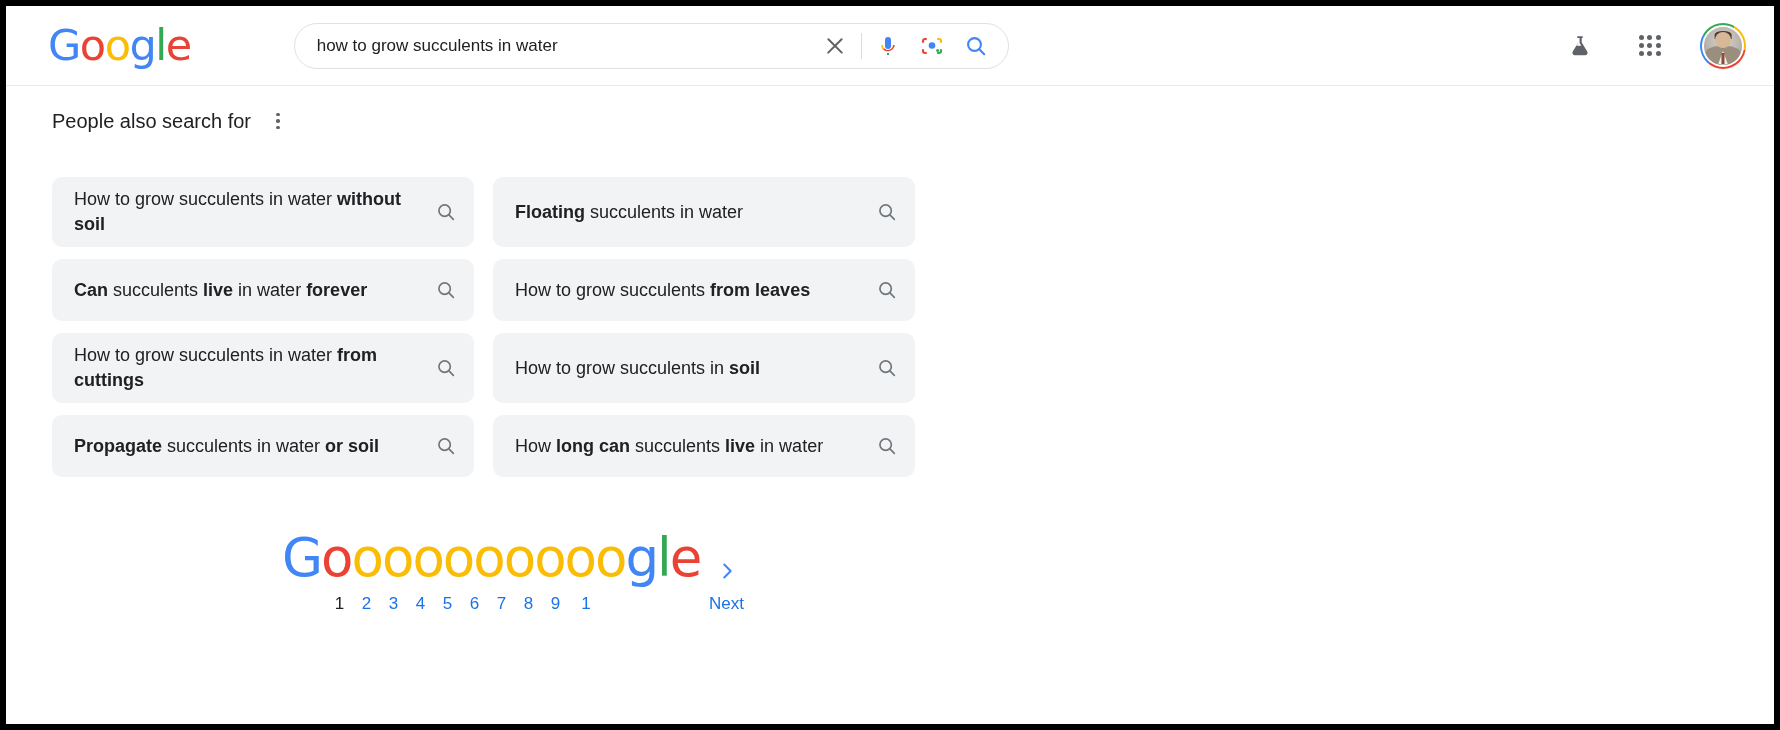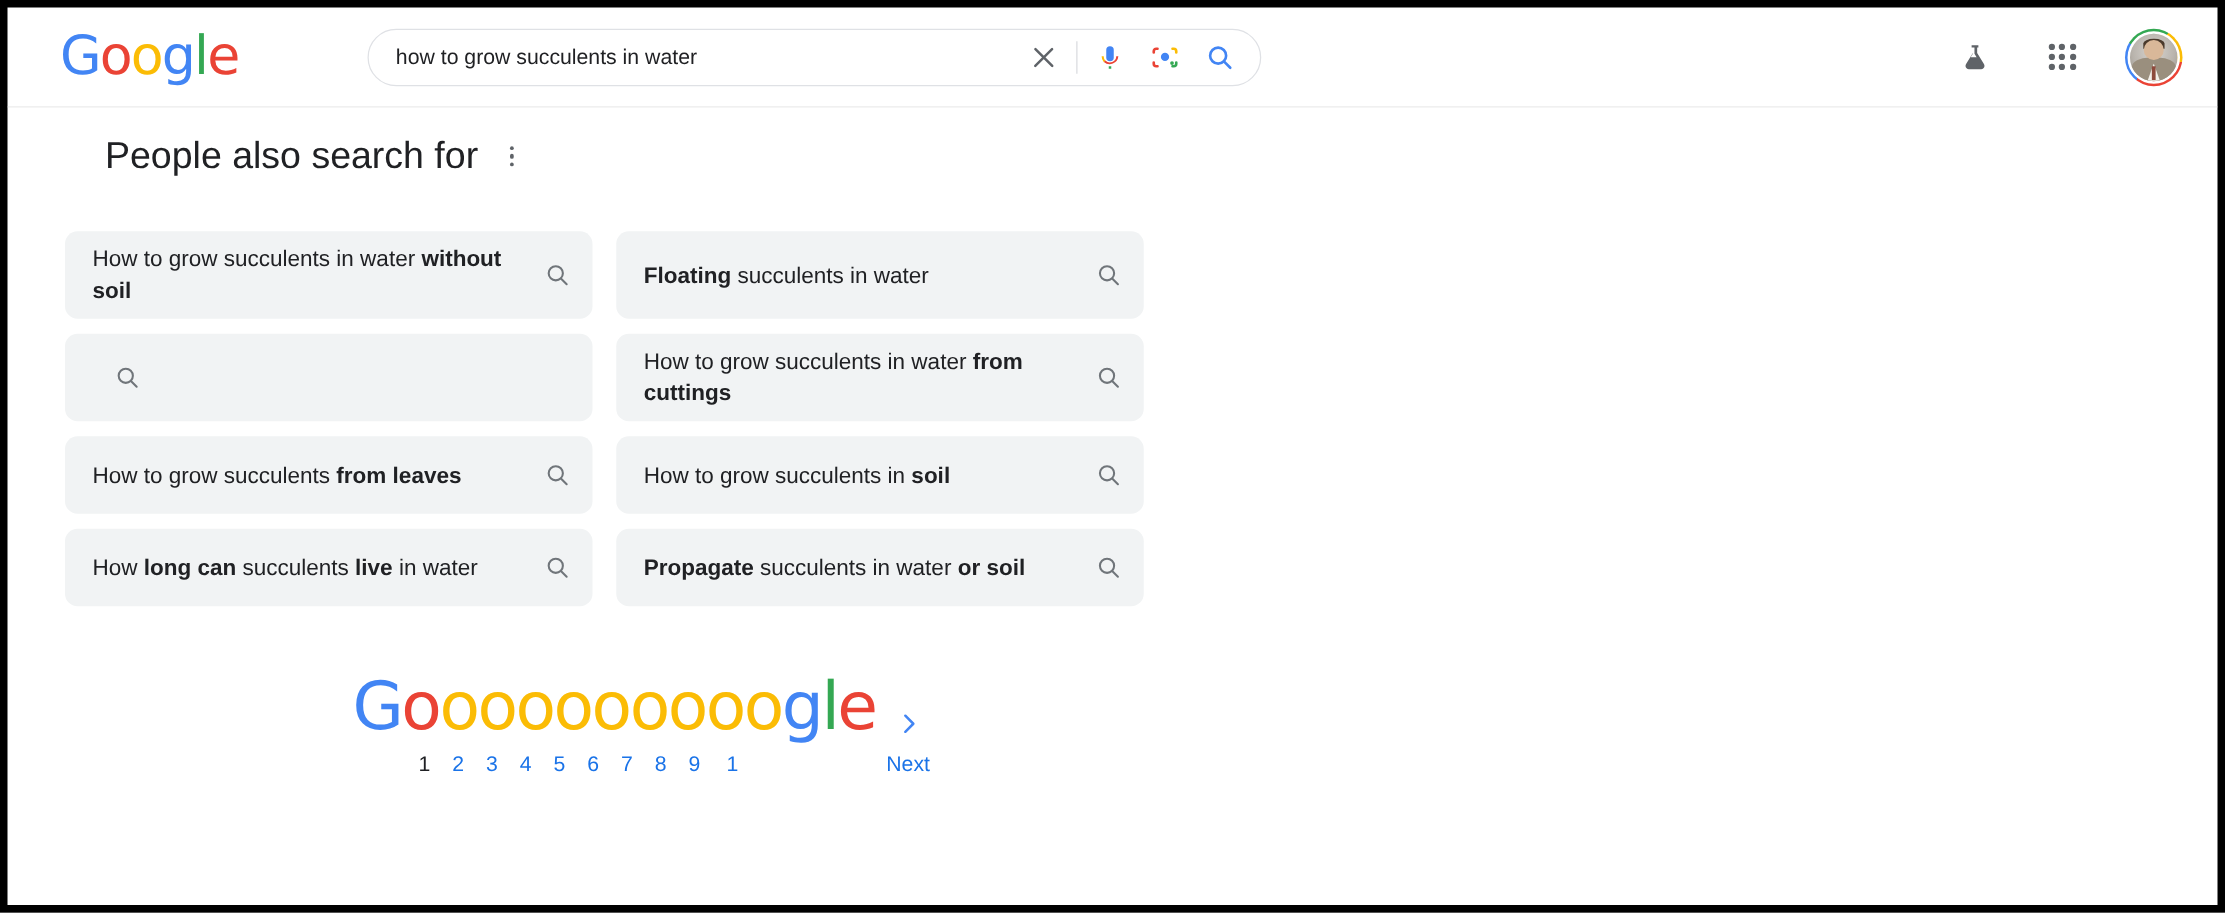--- a/index.html
+++ b/index.html
@@ -198,26 +198,25 @@
   .content {
     padding-left: 46px;
     padding-top: 22px;
   }
   .section-title-row {
     display: flex;
     align-items: center;
     gap: 14px;
   }
   .section-title {
-    font-size: 30px;
+    font-size: 20px;
     color: #202124;
     font-weight: 400;
     font-family: "Liberation Sans", sans-serif;
     letter-spacing: 0;
-    margin-left: 32px;
   }
   .kebab {
     width: 26px; height: 26px;
     display: flex; flex-direction: column;
     align-items: center; justify-content: center;
     gap: 3px;
     cursor: pointer;
     border-radius: 50%;
   }
   .kebab i {
@@ -418,65 +417,66 @@
         <div class="card">
           <div class="card-text"><b>Floating</b><span> succulents in water</span></div>
           <div class="card-icon">
             <svg width="22" height="22" viewBox="0 0 24 24">
               <circle cx="10.5" cy="10.5" r="6.2" fill="none" stroke="#70757a" stroke-width="1.8"></circle>
               <line x1="15.2" y1="15.2" x2="20" y2="20" stroke="#70757a" stroke-width="1.8" stroke-linecap="round"></line>
             </svg>
           </div>
         </div>
         <div class="card">
+          <div class="card-text"><b>Can</b><span> succulents </span><b>live</b><span> in water </span><b>forever</b></div>
+          <div class="card-icon">
+            <svg width="22" height="22" viewBox="0 0 24 24">
+              <circle cx="10.5" cy="10.5" r="6.2" fill="none" stroke="#70757a" stroke-width="1.8"></circle>
+              <line x1="15.2" y1="15.2" x2="20" y2="20" stroke="#70757a" stroke-width="1.8" stroke-linecap="round"></line>
+            </svg>
+          </div>
+        </div>
+        <div class="card">
+          <div class="card-text"><span>How to grow succulents </span><b>from leaves</b></div>
           <div class="card-icon">
             <svg width="22" height="22" viewBox="0 0 24 24">
               <circle cx="10.5" cy="10.5" r="6.2" fill="none" stroke="#70757a" stroke-width="1.8"></circle>
               <line x1="15.2" y1="15.2" x2="20" y2="20" stroke="#70757a" stroke-width="1.8" stroke-linecap="round"></line>
             </svg>
           </div>
         </div>
         <div class="card">
           <div class="card-text"><span>How to grow succulents in water </span><b>from cuttings</b></div>
           <div class="card-icon">
             <svg width="22" height="22" viewBox="0 0 24 24">
               <circle cx="10.5" cy="10.5" r="6.2" fill="none" stroke="#70757a" stroke-width="1.8"></circle>
               <line x1="15.2" y1="15.2" x2="20" y2="20" stroke="#70757a" stroke-width="1.8" stroke-linecap="round"></line>
             </svg>
           </div>
         </div>
         <div class="card">
-          <div class="card-text"><span>How to grow succulents </span><b>from leaves</b></div>
-          <div class="card-icon">
-            <svg width="22" height="22" viewBox="0 0 24 24">
-              <circle cx="10.5" cy="10.5" r="6.2" fill="none" stroke="#70757a" stroke-width="1.8"></circle>
-              <line x1="15.2" y1="15.2" x2="20" y2="20" stroke="#70757a" stroke-width="1.8" stroke-linecap="round"></line>
-            </svg>
-          </div>
-        </div>
-        <div class="card">
           <div class="card-text"><span>How to grow succulents in </span><b>soil</b></div>
           <div class="card-icon">
             <svg width="22" height="22" viewBox="0 0 24 24">
               <circle cx="10.5" cy="10.5" r="6.2" fill="none" stroke="#70757a" stroke-width="1.8"></circle>
               <line x1="15.2" y1="15.2" x2="20" y2="20" stroke="#70757a" stroke-width="1.8" stroke-linecap="round"></line>
             </svg>
           </div>
         </div>
         <div class="card">
+          <div class="card-text"><b>Propagate</b><span> succulents in water </span><b>or soil</b></div>
+          <div class="card-icon">
+            <svg width="22" height="22" viewBox="0 0 24 24">
+              <circle cx="10.5" cy="10.5" r="6.2" fill="none" stroke="#70757a" stroke-width="1.8"></circle>
+              <line x1="15.2" y1="15.2" x2="20" y2="20" stroke="#70757a" stroke-width="1.8" stroke-linecap="round"></line>
+            </svg>
+          </div>
+        </div>
+        <div class="card">
           <div class="card-text"><span>How </span><b>long can</b><span> succulents </span><b>live</b><span> in water</span></div>
-          <div class="card-icon">
-            <svg width="22" height="22" viewBox="0 0 24 24">
-              <circle cx="10.5" cy="10.5" r="6.2" fill="none" stroke="#70757a" stroke-width="1.8"></circle>
-              <line x1="15.2" y1="15.2" x2="20" y2="20" stroke="#70757a" stroke-width="1.8" stroke-linecap="round"></line>
-            </svg>
-          </div>
-        </div>
-        <div class="card">
-          <div class="card-text"><b>Propagate</b><span> succulents in water </span><b>or soil</b></div>
           <div class="card-icon">
             <svg width="22" height="22" viewBox="0 0 24 24">
               <circle cx="10.5" cy="10.5" r="6.2" fill="none" stroke="#70757a" stroke-width="1.8"></circle>
               <line x1="15.2" y1="15.2" x2="20" y2="20" stroke="#70757a" stroke-width="1.8" stroke-linecap="round"></line>
             </svg>
           </div>
         </div>
       </div>
 
     <div class="pagination">

